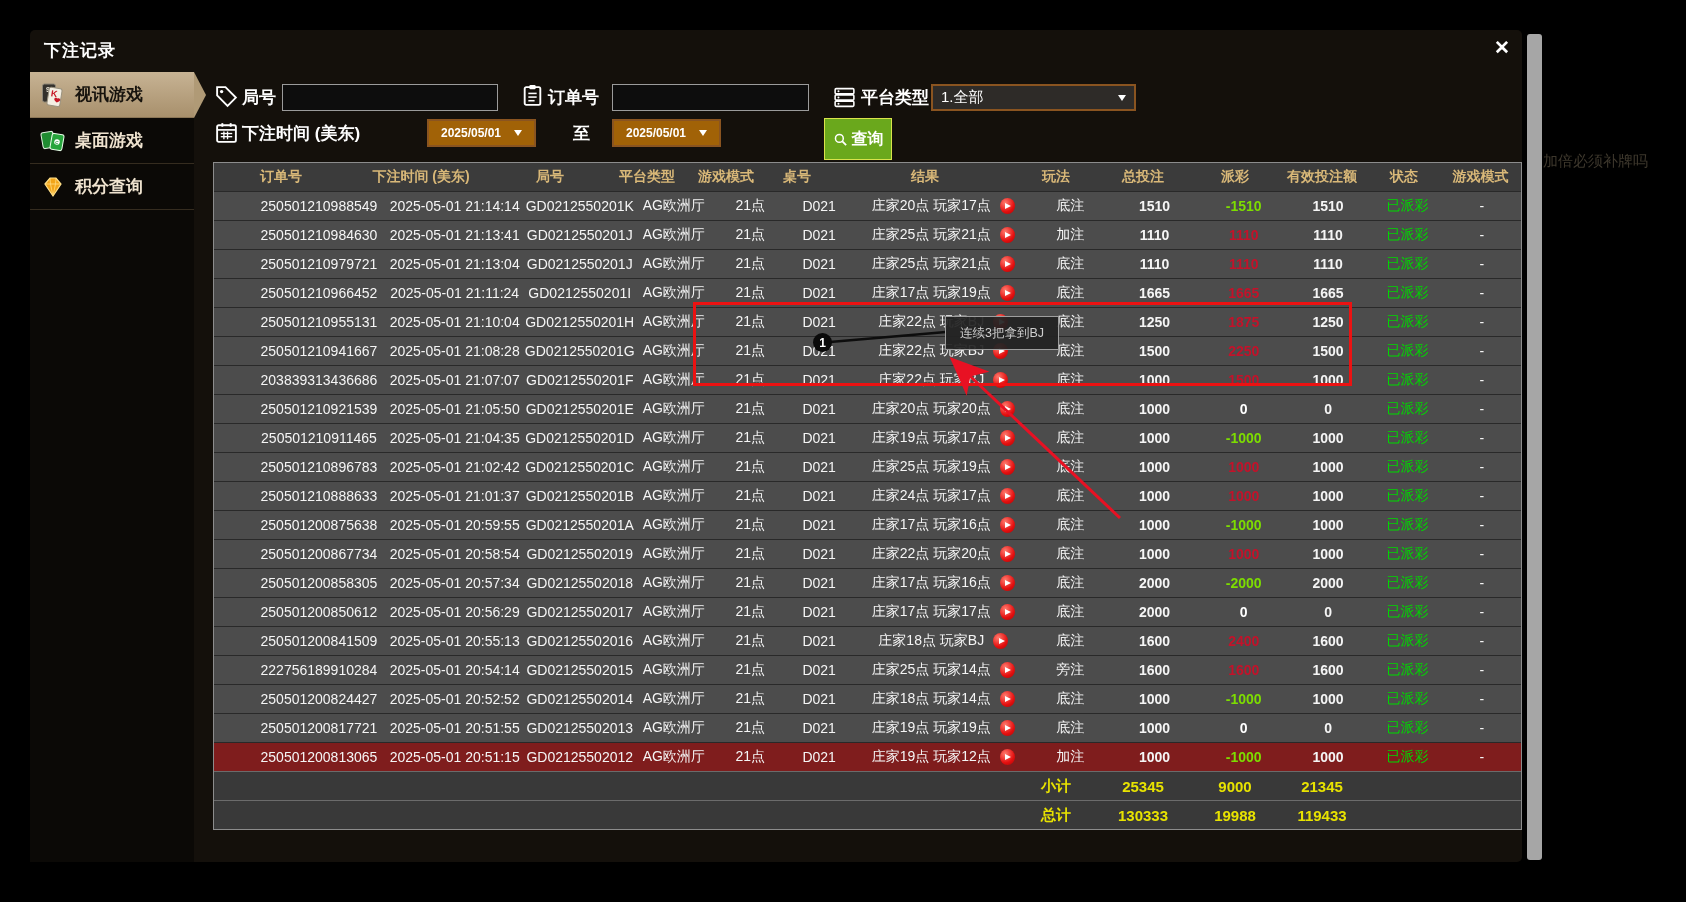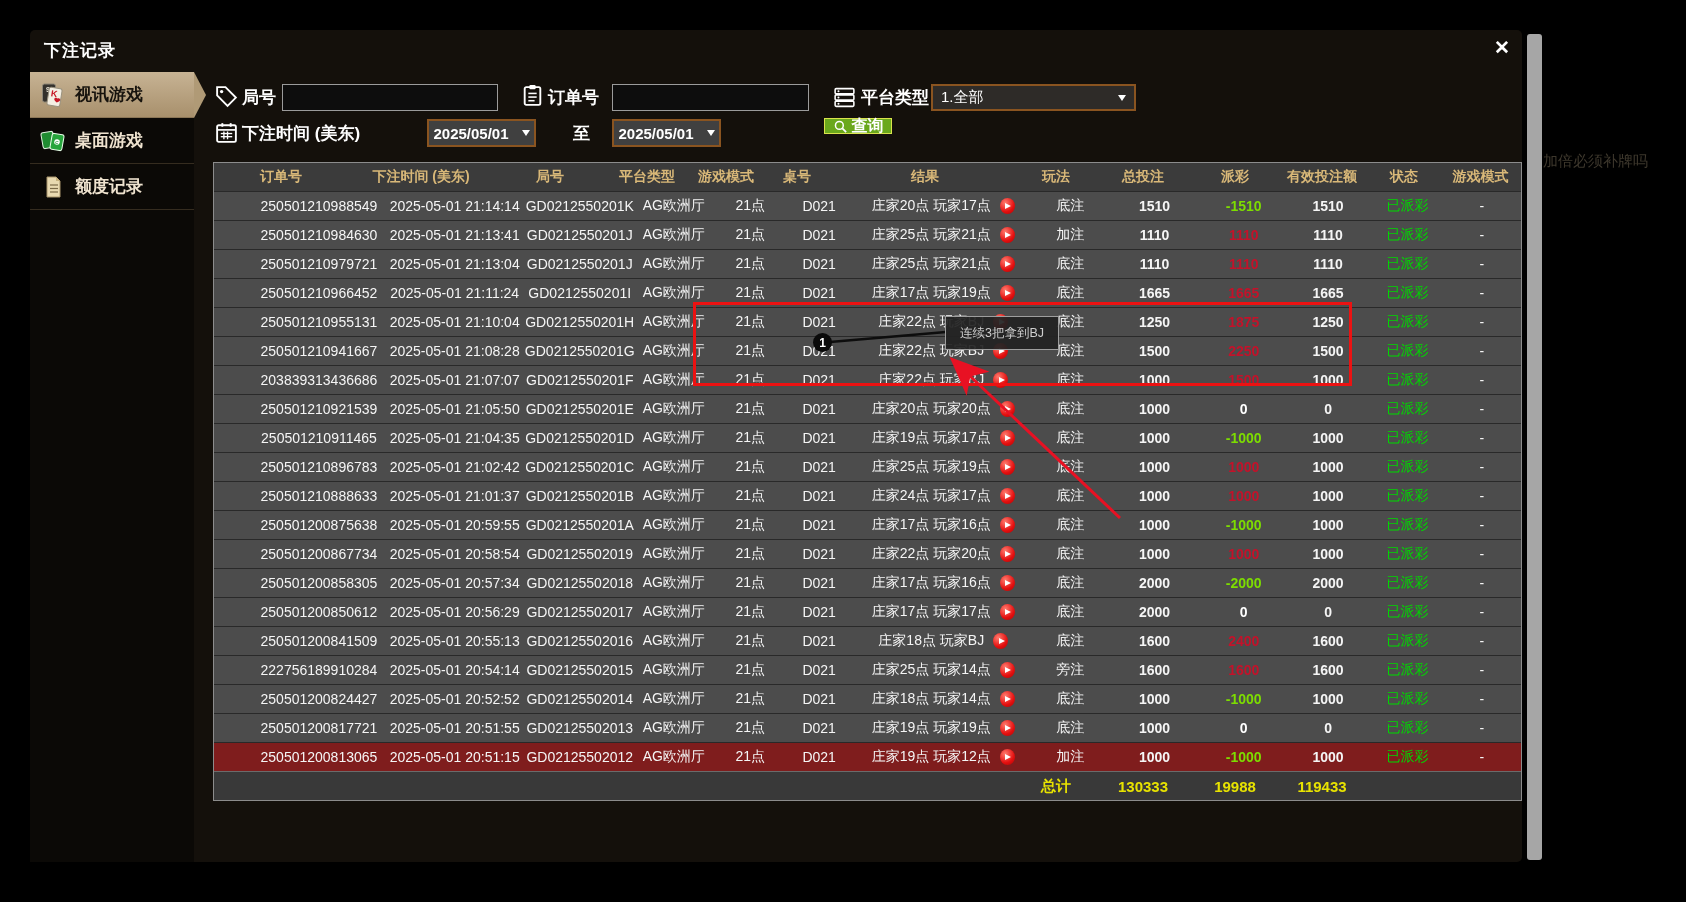--- a/index.html
+++ b/index.html
@@ -22,29 +22,29 @@
        font-size:17px;font-weight:bold;cursor:pointer;box-sizing:border-box;}
   .side-item.selected{background:linear-gradient(#c7b394,#a8906c);color:#17130d;border-bottom-color:#8a7556;}
   .side-item.selected::after{content:"";position:absolute;right:-12px;top:50%;margin-top:-23px;
        border-left:12px solid #b09a76;border-top:23px solid transparent;border-bottom:23px solid transparent;}
   .sicon{width:26px;height:26px;flex:0 0 26px;display:inline-flex;align-items:center;justify-content:center;}
   
   .ficon{position:absolute;width:25px;height:25px;}
   .flabel{position:absolute;color:#fff;font-weight:bold;font-size:17px;white-space:nowrap;}
   .tinput{position:absolute;background:#0d0d0d;border:1px solid #9b9b9b;height:27px;
        color:#fff;font-size:14px;padding:0 6px;box-sizing:border-box;outline:none;}
-  .datebox{position:absolute;width:109px;height:28px;background:#404040;border:2px solid #8a5420;
-       box-sizing:border-box;color:#fff;font-weight:bold;font-size:15px;display:flex;
+  .datebox{position:absolute;width:109px;height:28px;background:#a16207;border:2px solid #8a5420;
+       box-sizing:border-box;color:#fff;font-weight:bold;font-size:12px;display:flex;
        align-items:center;justify-content:center;gap:13px;cursor:pointer;}
   .caret{width:0;height:0;border-top:6px solid #fff;border-left:4.5px solid transparent;
        border-right:4.5px solid transparent;display:inline-block;}
   .platformbox{position:absolute;width:205px;height:27px;background:#2e2b28;border:2px solid #8a5420;
        box-sizing:border-box;color:#fff;font-size:15px;display:flex;align-items:center;
        justify-content:space-between;padding:0 8px;cursor:pointer;}
-  .searchbtn{position:absolute;width:68px;height:16px;background:#6aa81c;border:1px solid #d9e34b;
+  .searchbtn{position:absolute;width:68px;height:42px;background:#6aa81c;border:1px solid #d9e34b;
        color:#fff;font-weight:bold;font-size:16px;display:flex;align-items:center;
        justify-content:center;gap:4px;cursor:pointer;box-sizing:border-box;}
   
   .btable{position:absolute;left:183px;top:132px;width:1307px;border:1px solid #8c8c8c;}
   .thead{display:flex;height:28px;background:#3b3b3b;color:var(--gold,#d9b878);
        font-weight:bold;font-size:14px;}
   .tr{display:flex;height:28px;background:#4c4c4c;border-top:1px solid #292929;
        color:#f5f5f5;font-size:14px;cursor:default;padding-left:40px;}
   .tr.selected{background:#7f1d1d;}
   .td,.th{display:flex;align-items:center;justify-content:center;overflow:hidden;
@@ -113,28 +113,27 @@
               <circle cx="17" cy="14" r="2.8" fill="#fff"></circle>
               <text x="17" y="16" text-anchor="middle" font-size="4.5" fill="#1f8c31" font-weight="bold">C</text>
             </g>
           </svg>
         </span>
         <span>桌面游戏</span>
       </div>
       <div class="side-item">
         <span class="sicon">
           <svg width="26" height="26" viewBox="0 0 26 26">
-            <path d="M7 3 h9 l4 4 v16 h-13 z" fill="#e8d9b0" stroke="#a8946a" stroke-width="1"></path>
-            <path d="M16 3 v4 h4 z" fill="#c9b480"></path>
-            <line x1="10" y1="11" x2="18" y2="11" stroke="#7a6a48" stroke-width="1.2"></line>
-            <line x1="10" y1="14.5" x2="18" y2="14.5" stroke="#7a6a48" stroke-width="1.2"></line>
-            <line x1="10" y1="18" x2="18" y2="18" stroke="#7a6a48" stroke-width="1.2"></line>
+            <polygon points="5,10 10,4 16,4 21,10 13,22" fill="#f2a51a" stroke="#ffe08a" stroke-width="1.2"></polygon>
+            <polyline points="5,10 21,10" stroke="#ffda7d" stroke-width="0.9" fill="none"></polyline>
+            <polyline points="10,4 10.5,10 13,22" stroke="#ffda7d" stroke-width="0.8" fill="none"></polyline>
+            <polyline points="16,4 15.5,10 13,22" stroke="#ffda7d" stroke-width="0.8" fill="none"></polyline>
           </svg>
         </span>
-        <span>额度记录</span>
+        <span>积分查询</span>
       </div>
     </div>
 
   <span class="ficon" style="left:184px;top:54px">
     <svg width="25" height="25" viewBox="0 0 24 24">
         <path d="M3 3 h8 l10 10 -8 8 -10 -10 z" fill="none" stroke="#fff" stroke-width="1.8"></path>
         <circle cx="7.3" cy="7.3" r="1.6" fill="#fff"></circle>
       </svg>
   </span>
   <span class="flabel" style="left:212px;top:56px">局号</span>
@@ -573,20 +572,29 @@
           <div class="td c7">加注</div>
           <div class="td c8 num">1000</div>
           <div class="td c9 neg">-1000</div>
           <div class="td c10 num">1000</div>
           <div class="td c11 status">已派彩</div>
           <div class="td c12">-</div>
         </div>
       </div>
     <div class="trow">
       <div class="td spacer"></div>
+      <div class="td c7">小计</div>
+      <div class="td c8">25345</div>
+      <div class="td c9">9000</div>
+      <div class="td c10">21345</div>
+      <div class="td c11"></div>
+      <div class="td c12"></div>
+    </div>
+    <div class="trow">
+      <div class="td spacer"></div>
       <div class="td c7">总计</div>
       <div class="td c8">130333</div>
       <div class="td c9">19988</div>
       <div class="td c10">119433</div>
       <div class="td c11"></div>
       <div class="td c12"></div>
     </div>
   </div>
 
   <div class="red-rect"></div>

